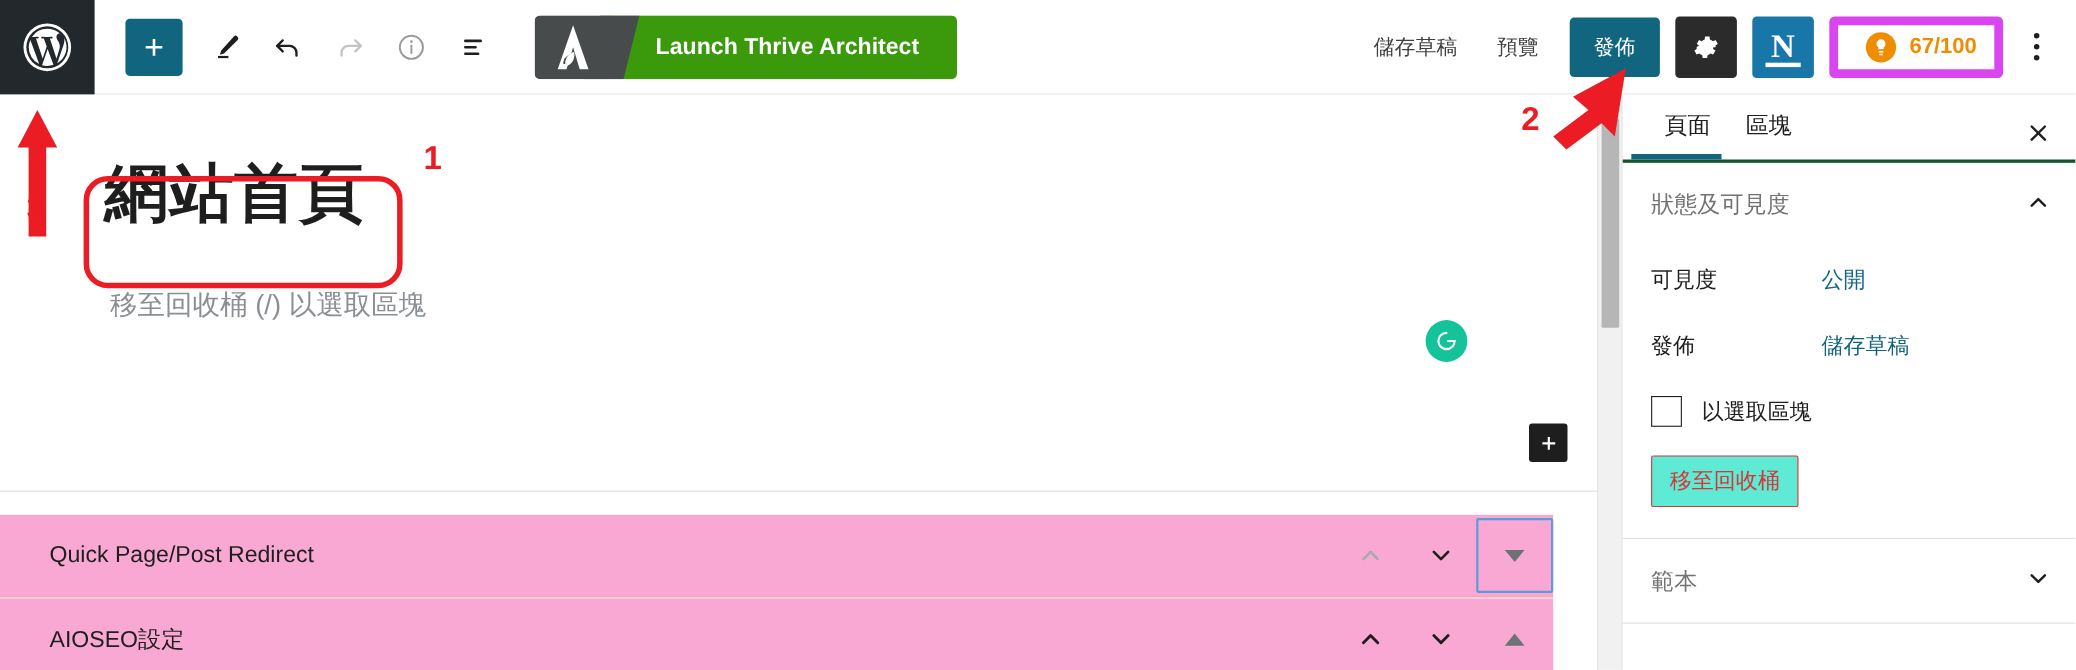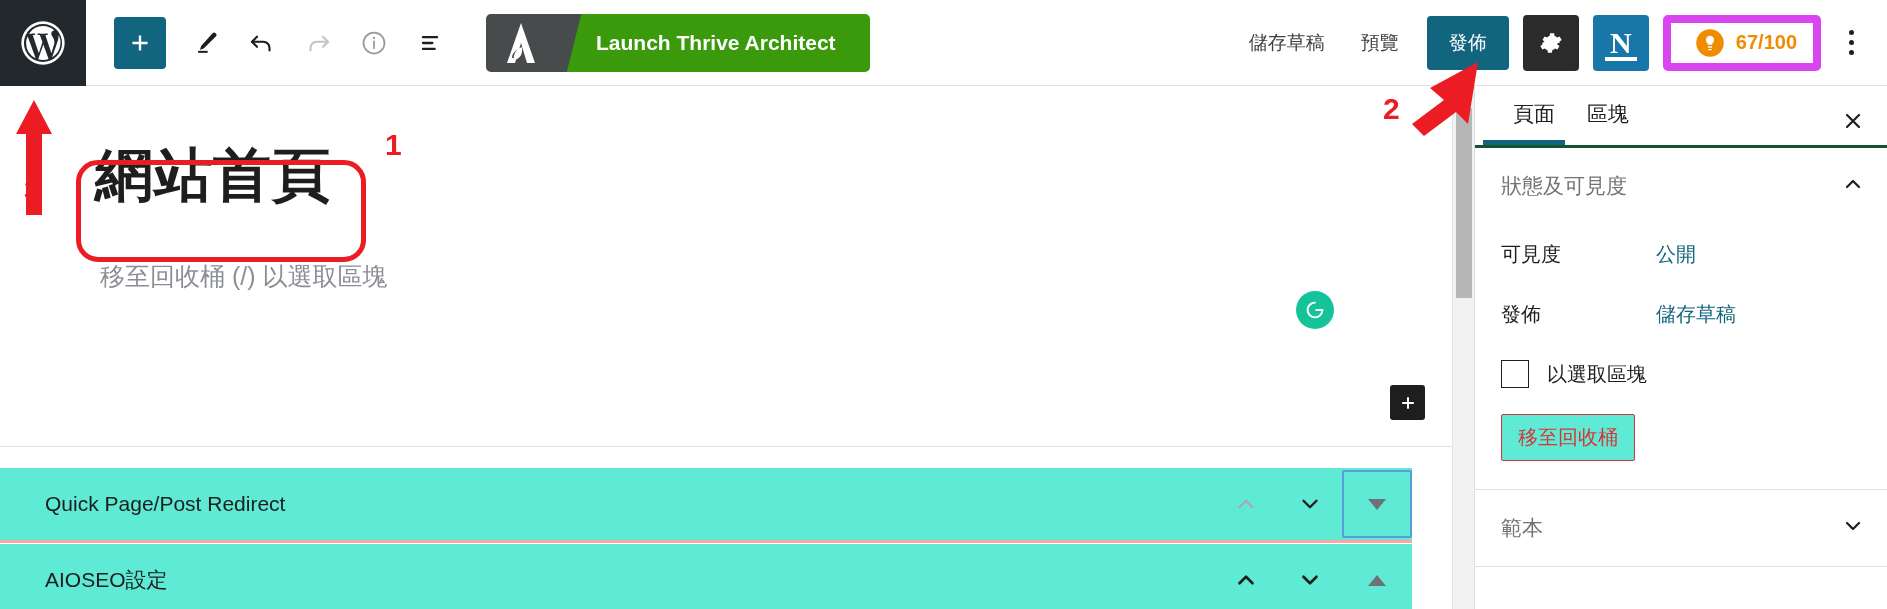--- a/index.html
+++ b/index.html
@@ -113,21 +113,21 @@
     margin: 52px 0 0 100px; font-size: 25px; color: #8b8f94;
   }
 
   .canvas-divider {
     position: absolute; top: 360px; left: 0; width: 1452px;
     border-top: 1px solid #e0e0e0;
   }
 
   .metabox {
     position: absolute; left: 0; width: 1412px;
-    border-bottom: 3px solid #fca5a5; background: #5eead4;
+    border-bottom: 1px solid #fca5a5; background: #f9a8d4;
     display: flex; align-items: center; height: 75px;
   }
   .metabox .mb-title { font-size: 21px; color: #1e1e1e; padding-left: 45px; }
   .mb-actions { margin-left: auto; display: flex; align-items: center; }
   .mb-icon-btn {
     width: 64px; height: 66px; display: flex; align-items: center; justify-content: center;
     background: none; border: none; cursor: pointer; color: #1e1e1e;
   }
   .mb-icon-btn.muted { color: #a7aaad; }
   .mb-icon-btn.focus-box { border: 2px solid #5b9dd9; border-radius: 2px; width: 70px; height: 68px; }

